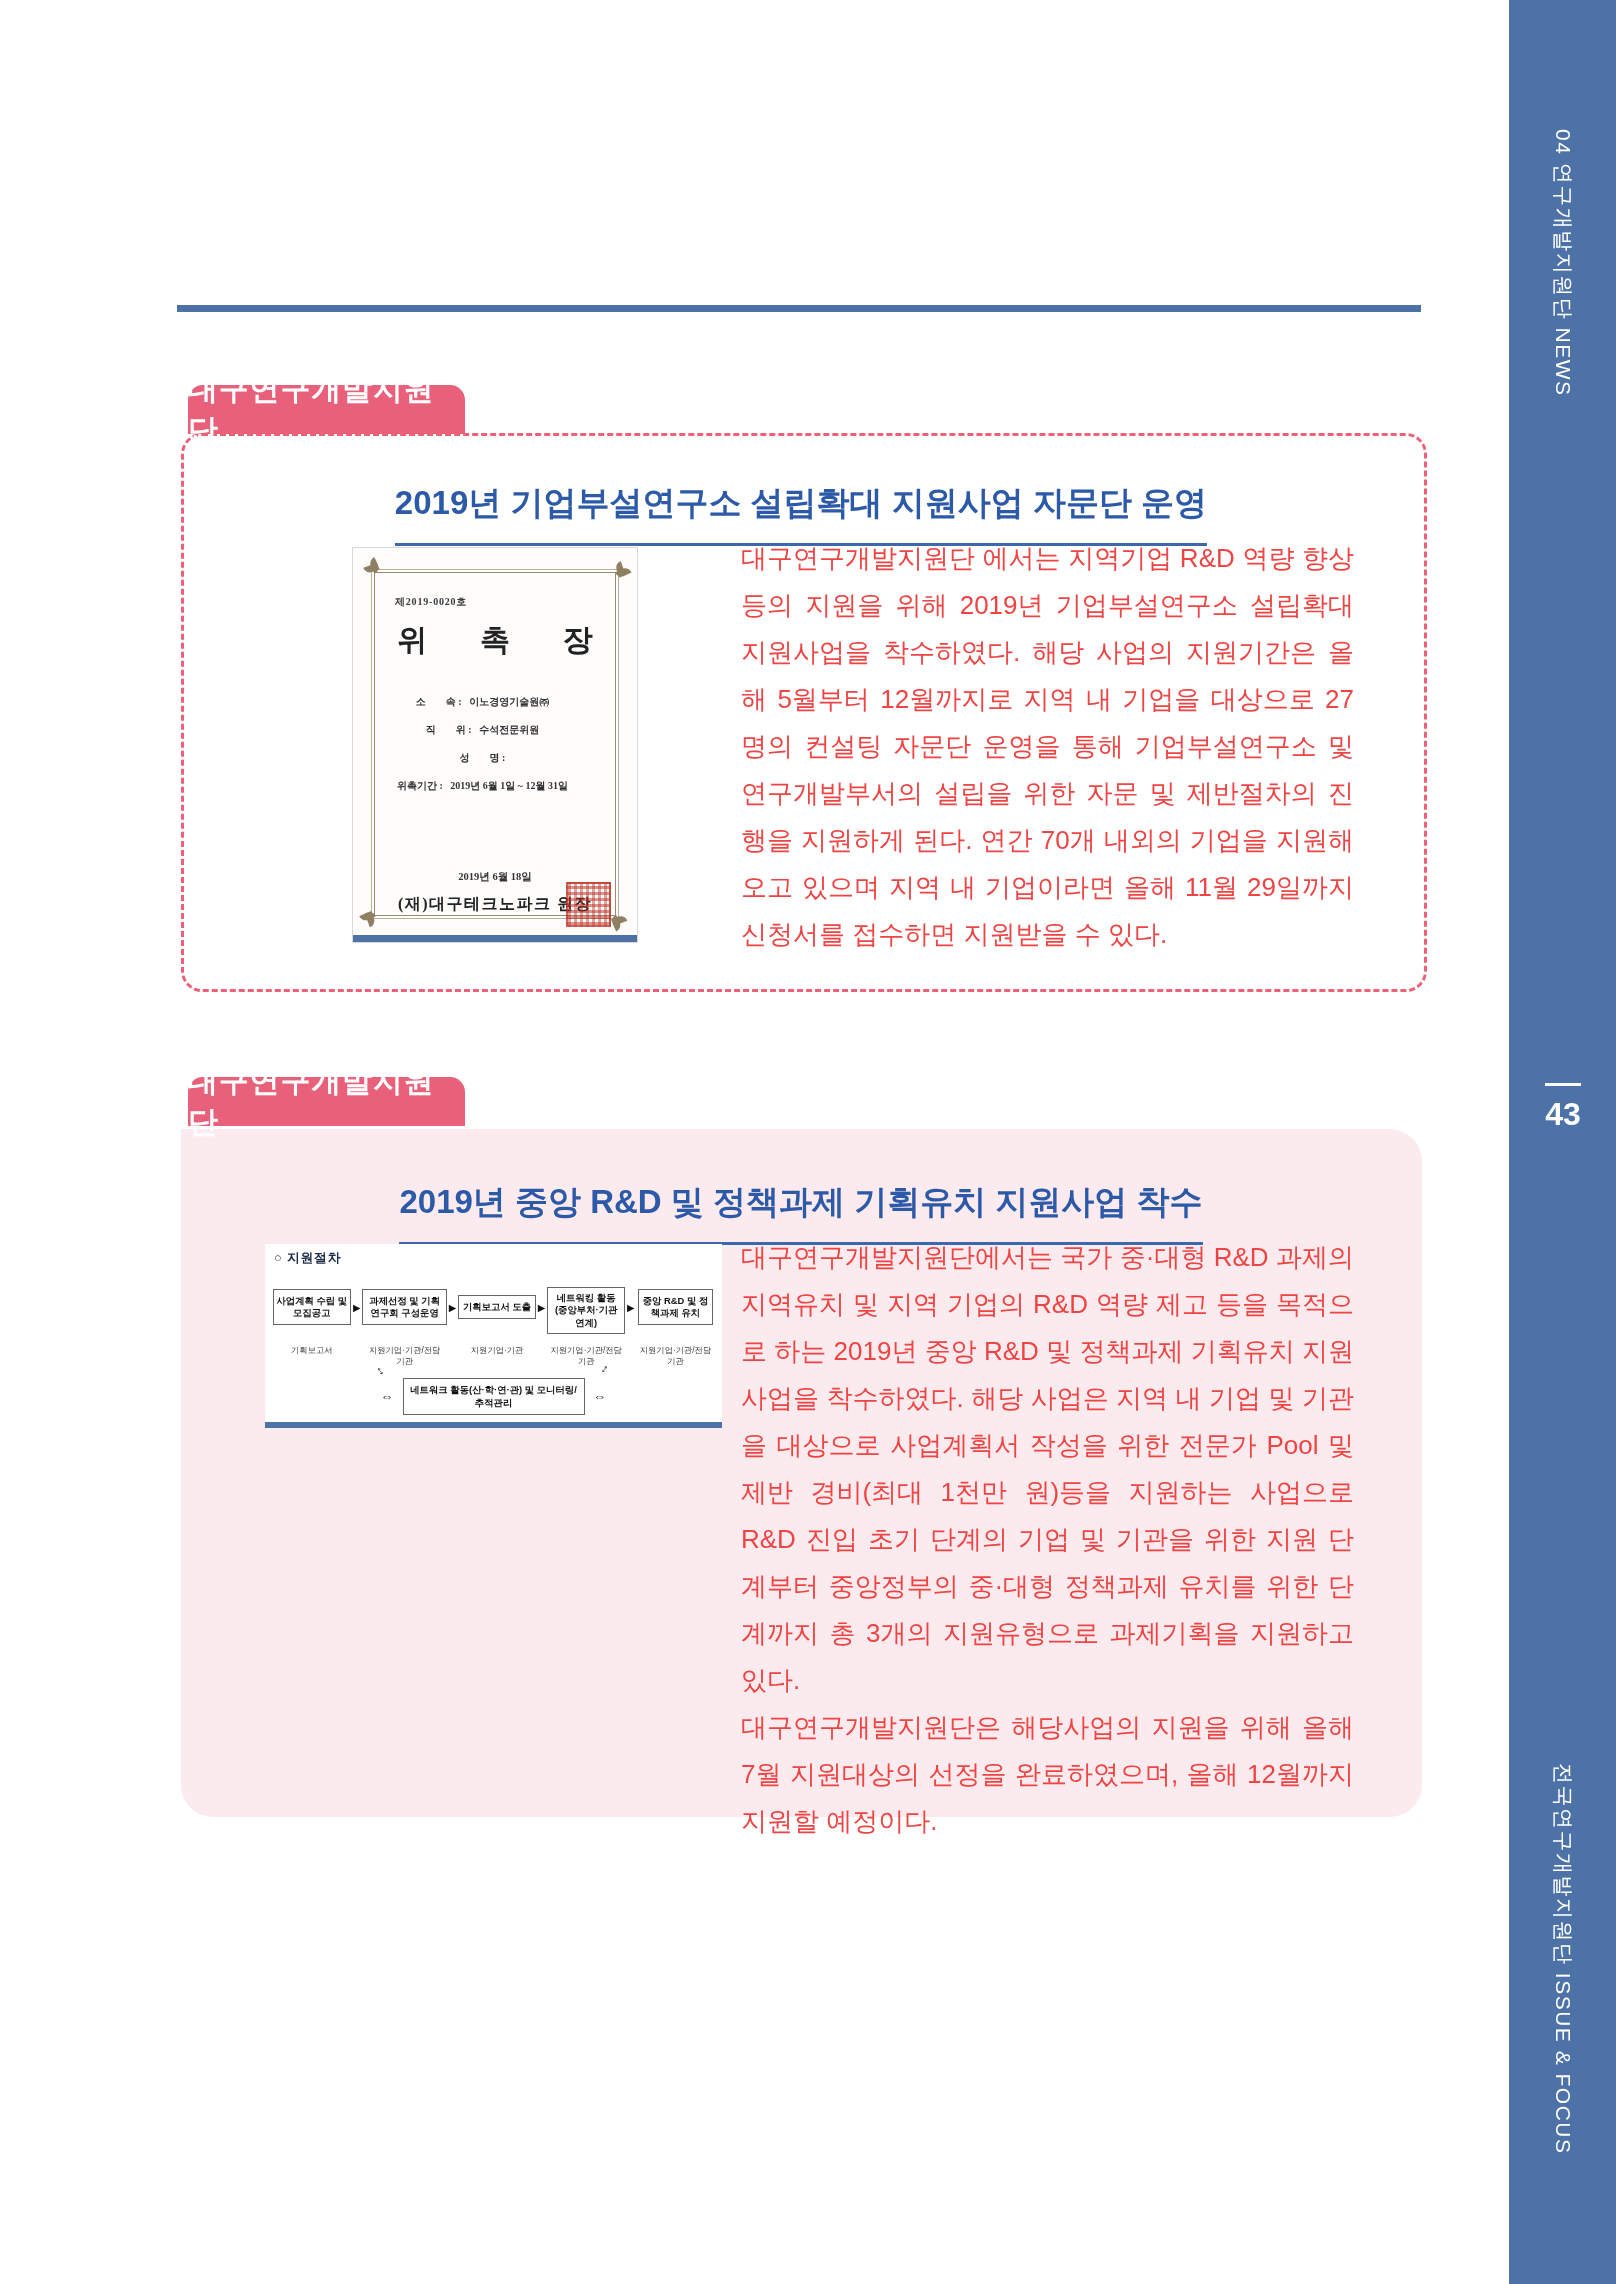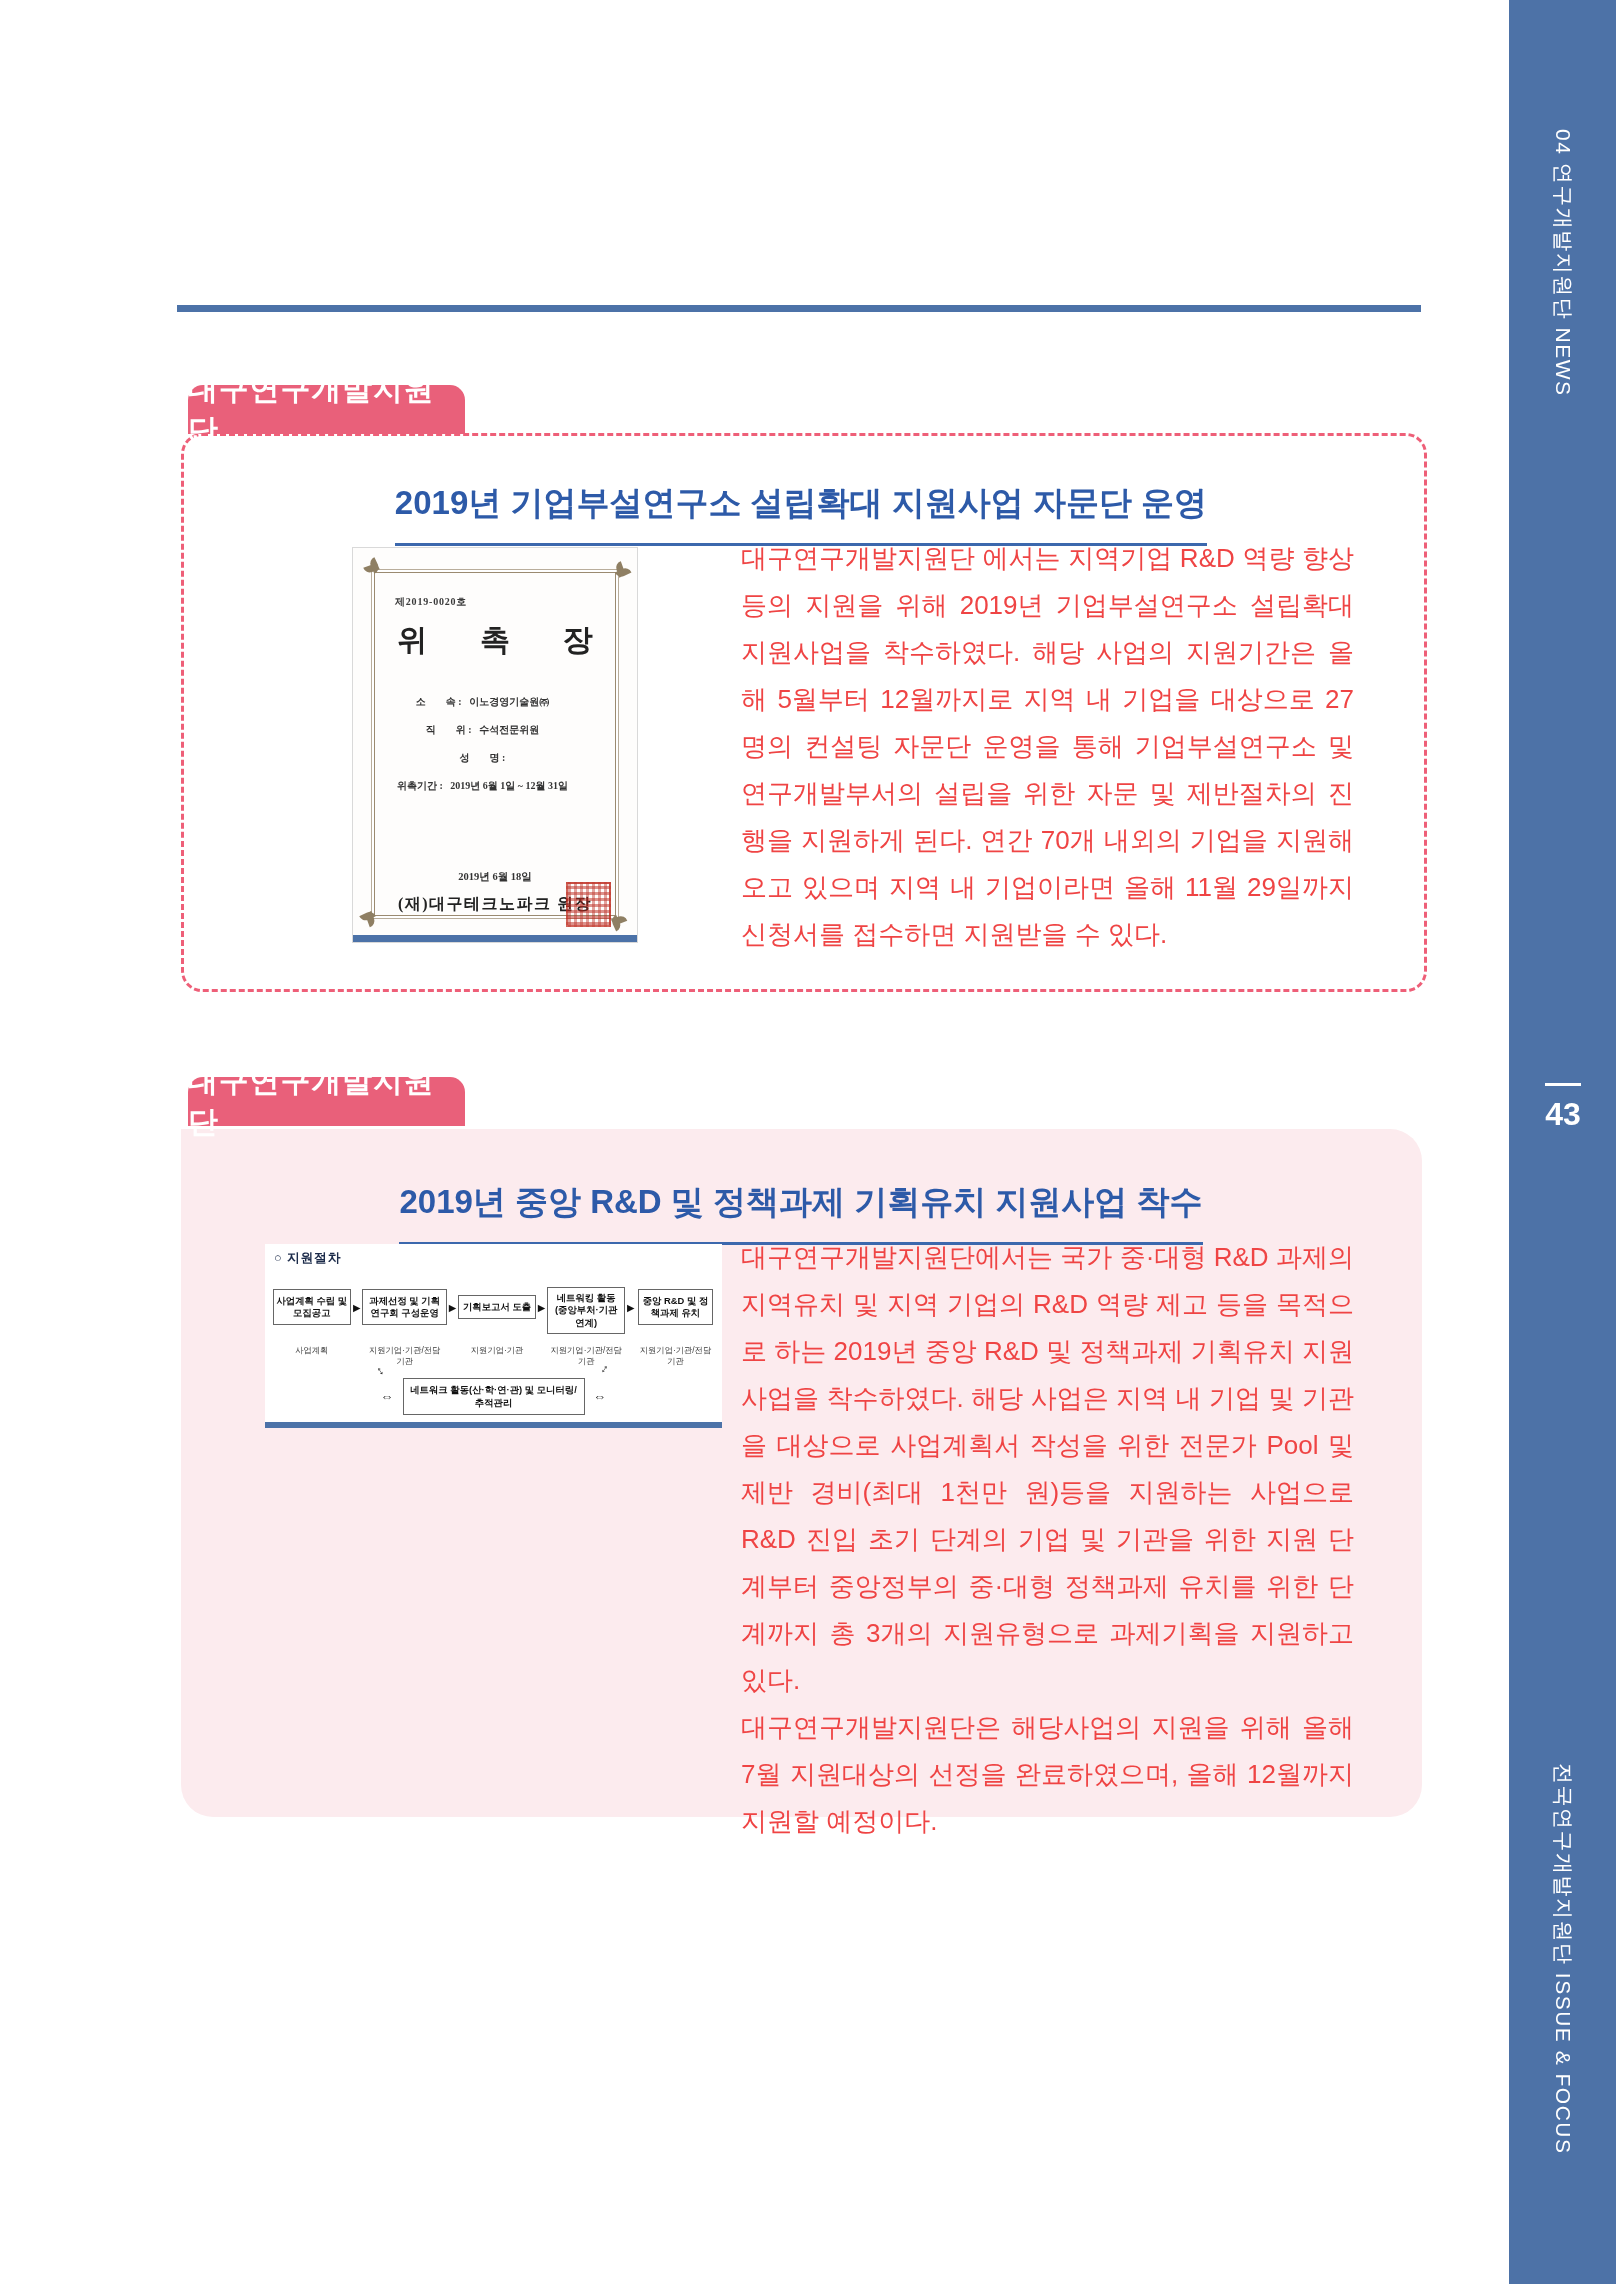--- a/index.html
+++ b/index.html
@@ -164,21 +164,21 @@
 </div>
 
 <div class="diagram">
   <div class="diag-heading">○ 지원절차</div>
 
   <div class="flow-row">
     <div class="flow-step">
       <div class="flow-boxarea">
           <div class="flow-box w1">사업계획 수립 및 모집공고</div>
         </div>
-      <div class="flow-org">사업계획</div>
+      <div class="flow-org">기획보고서</div>
     </div>
     <div class="flow-arrow">▶</div>
     <div class="flow-step">
       <div class="flow-boxarea">
           <div class="flow-box w2">과제선정 및 기획연구회 구성운영</div>
         </div>
       <div class="flow-org">지원기업·기관/전담기관</div>
     </div>
     <div class="flow-arrow">▶</div>
     <div class="flow-step">

